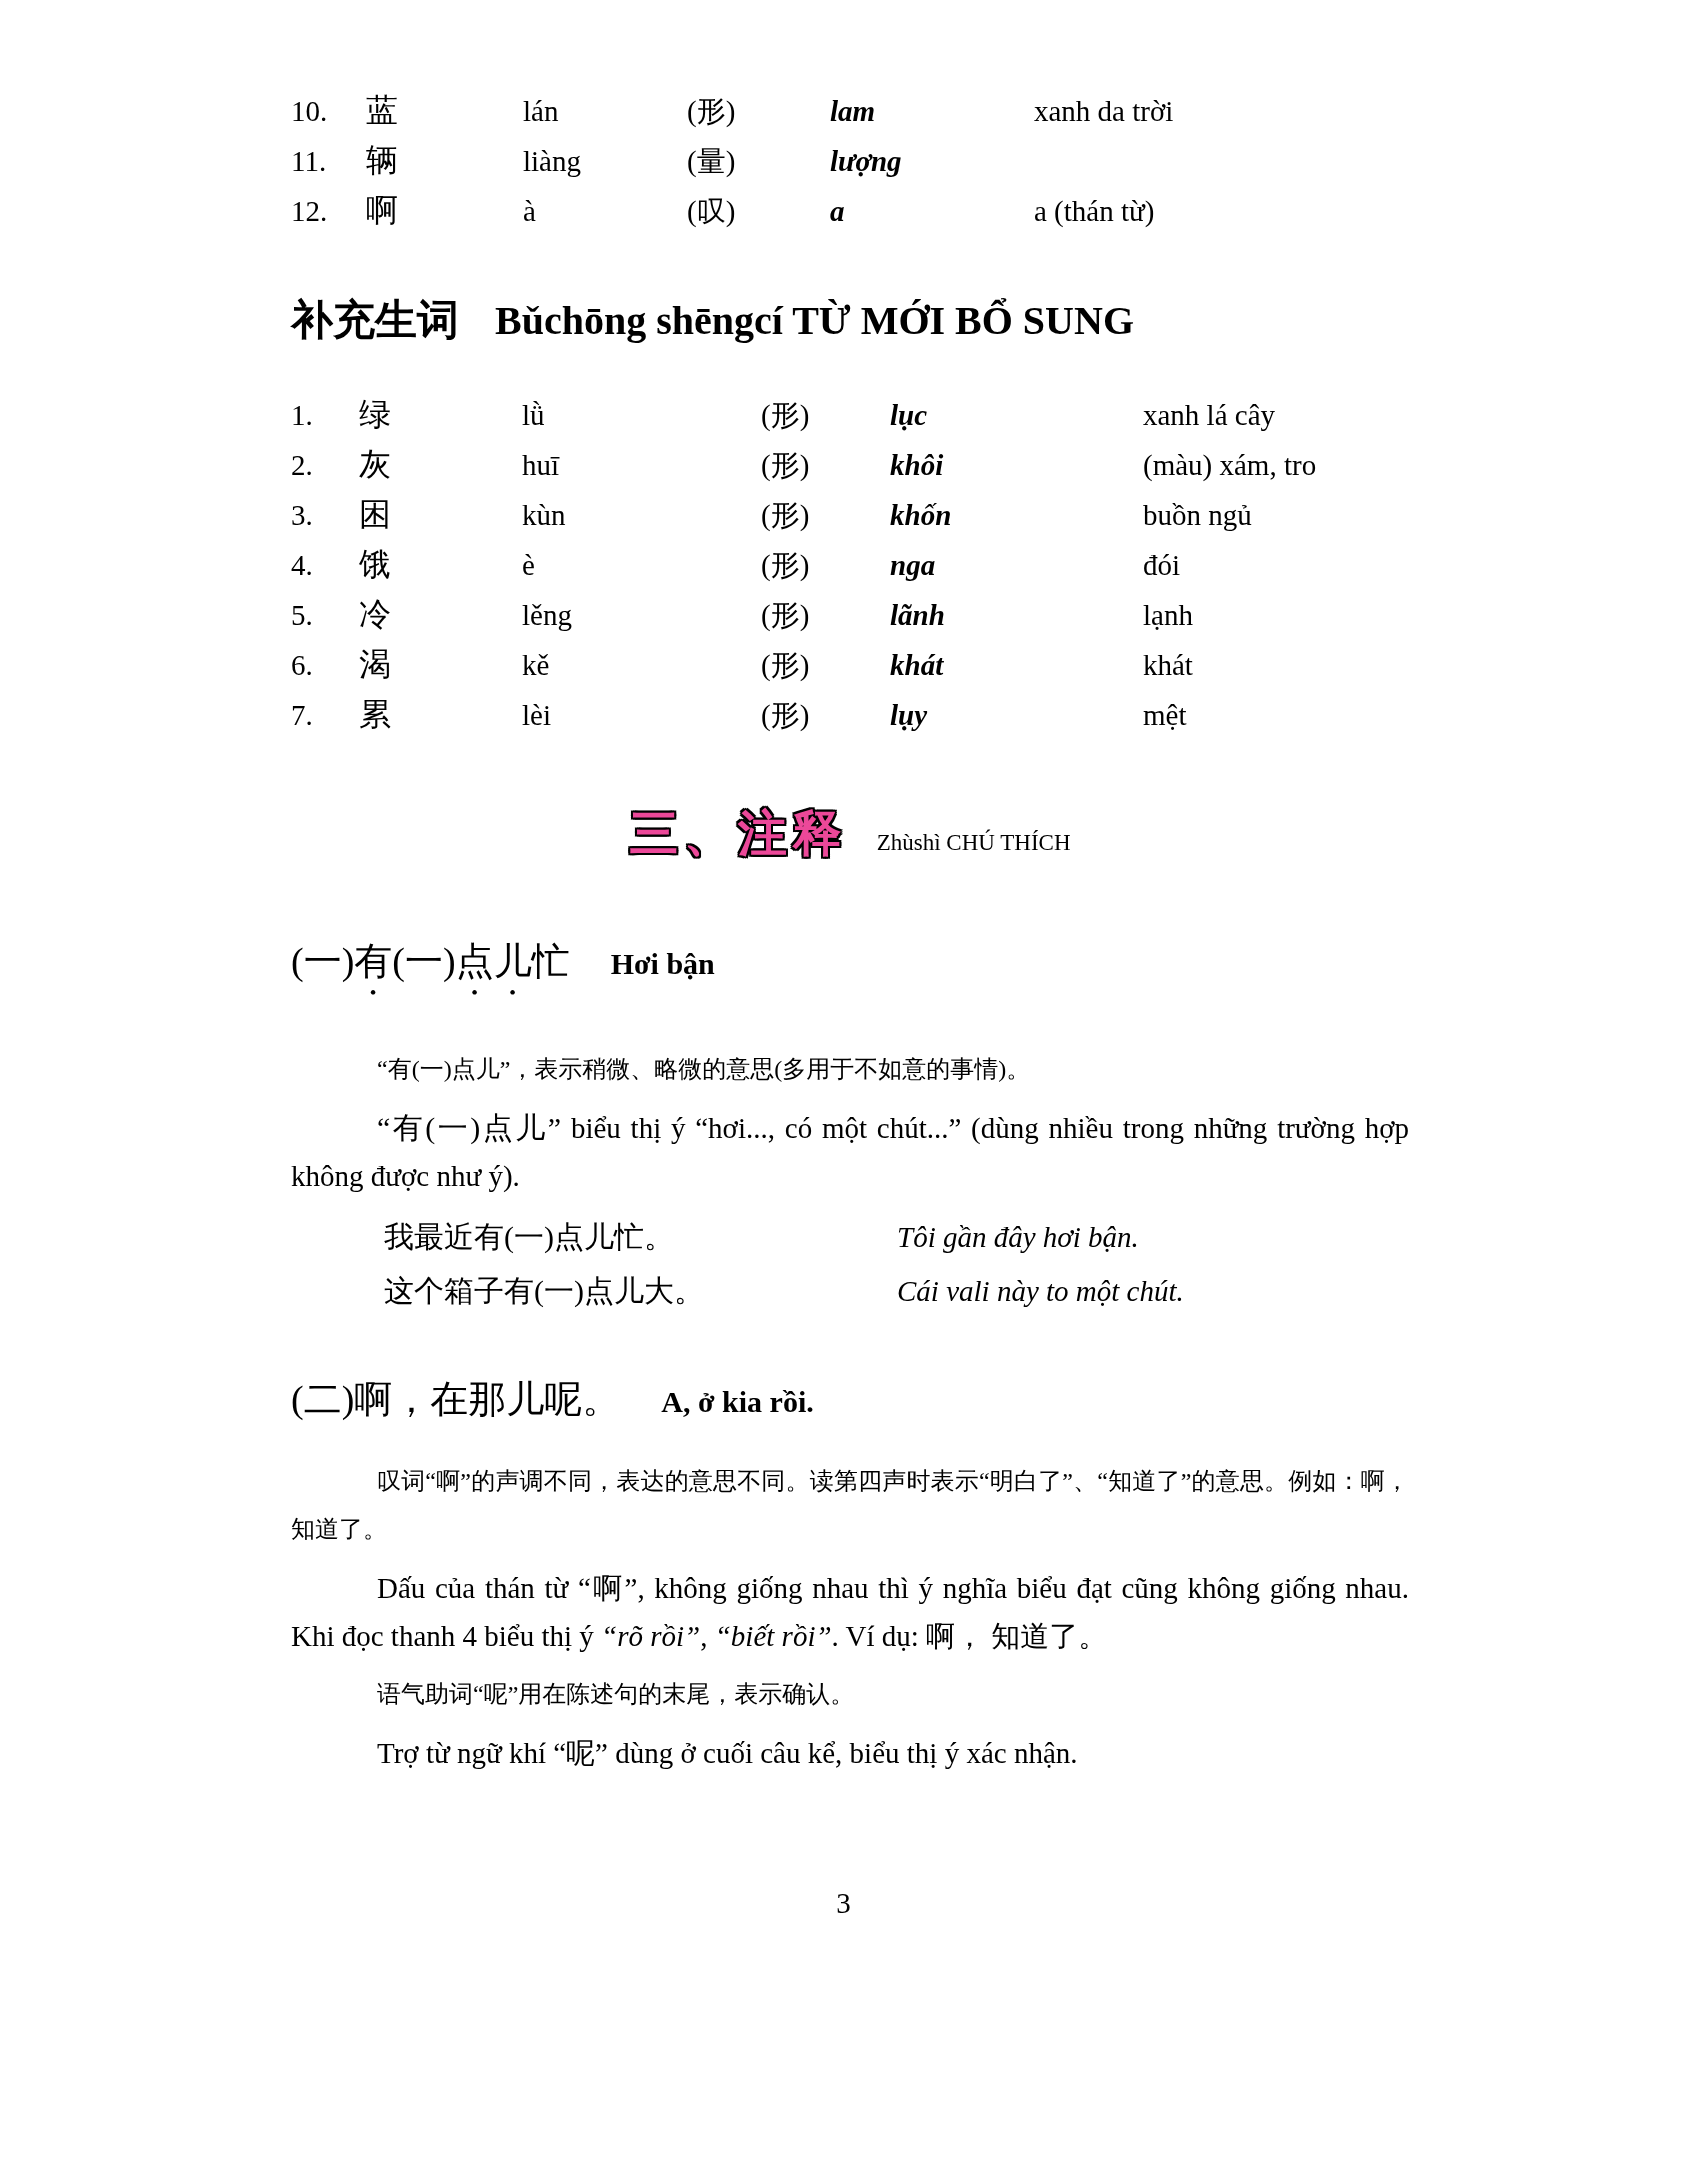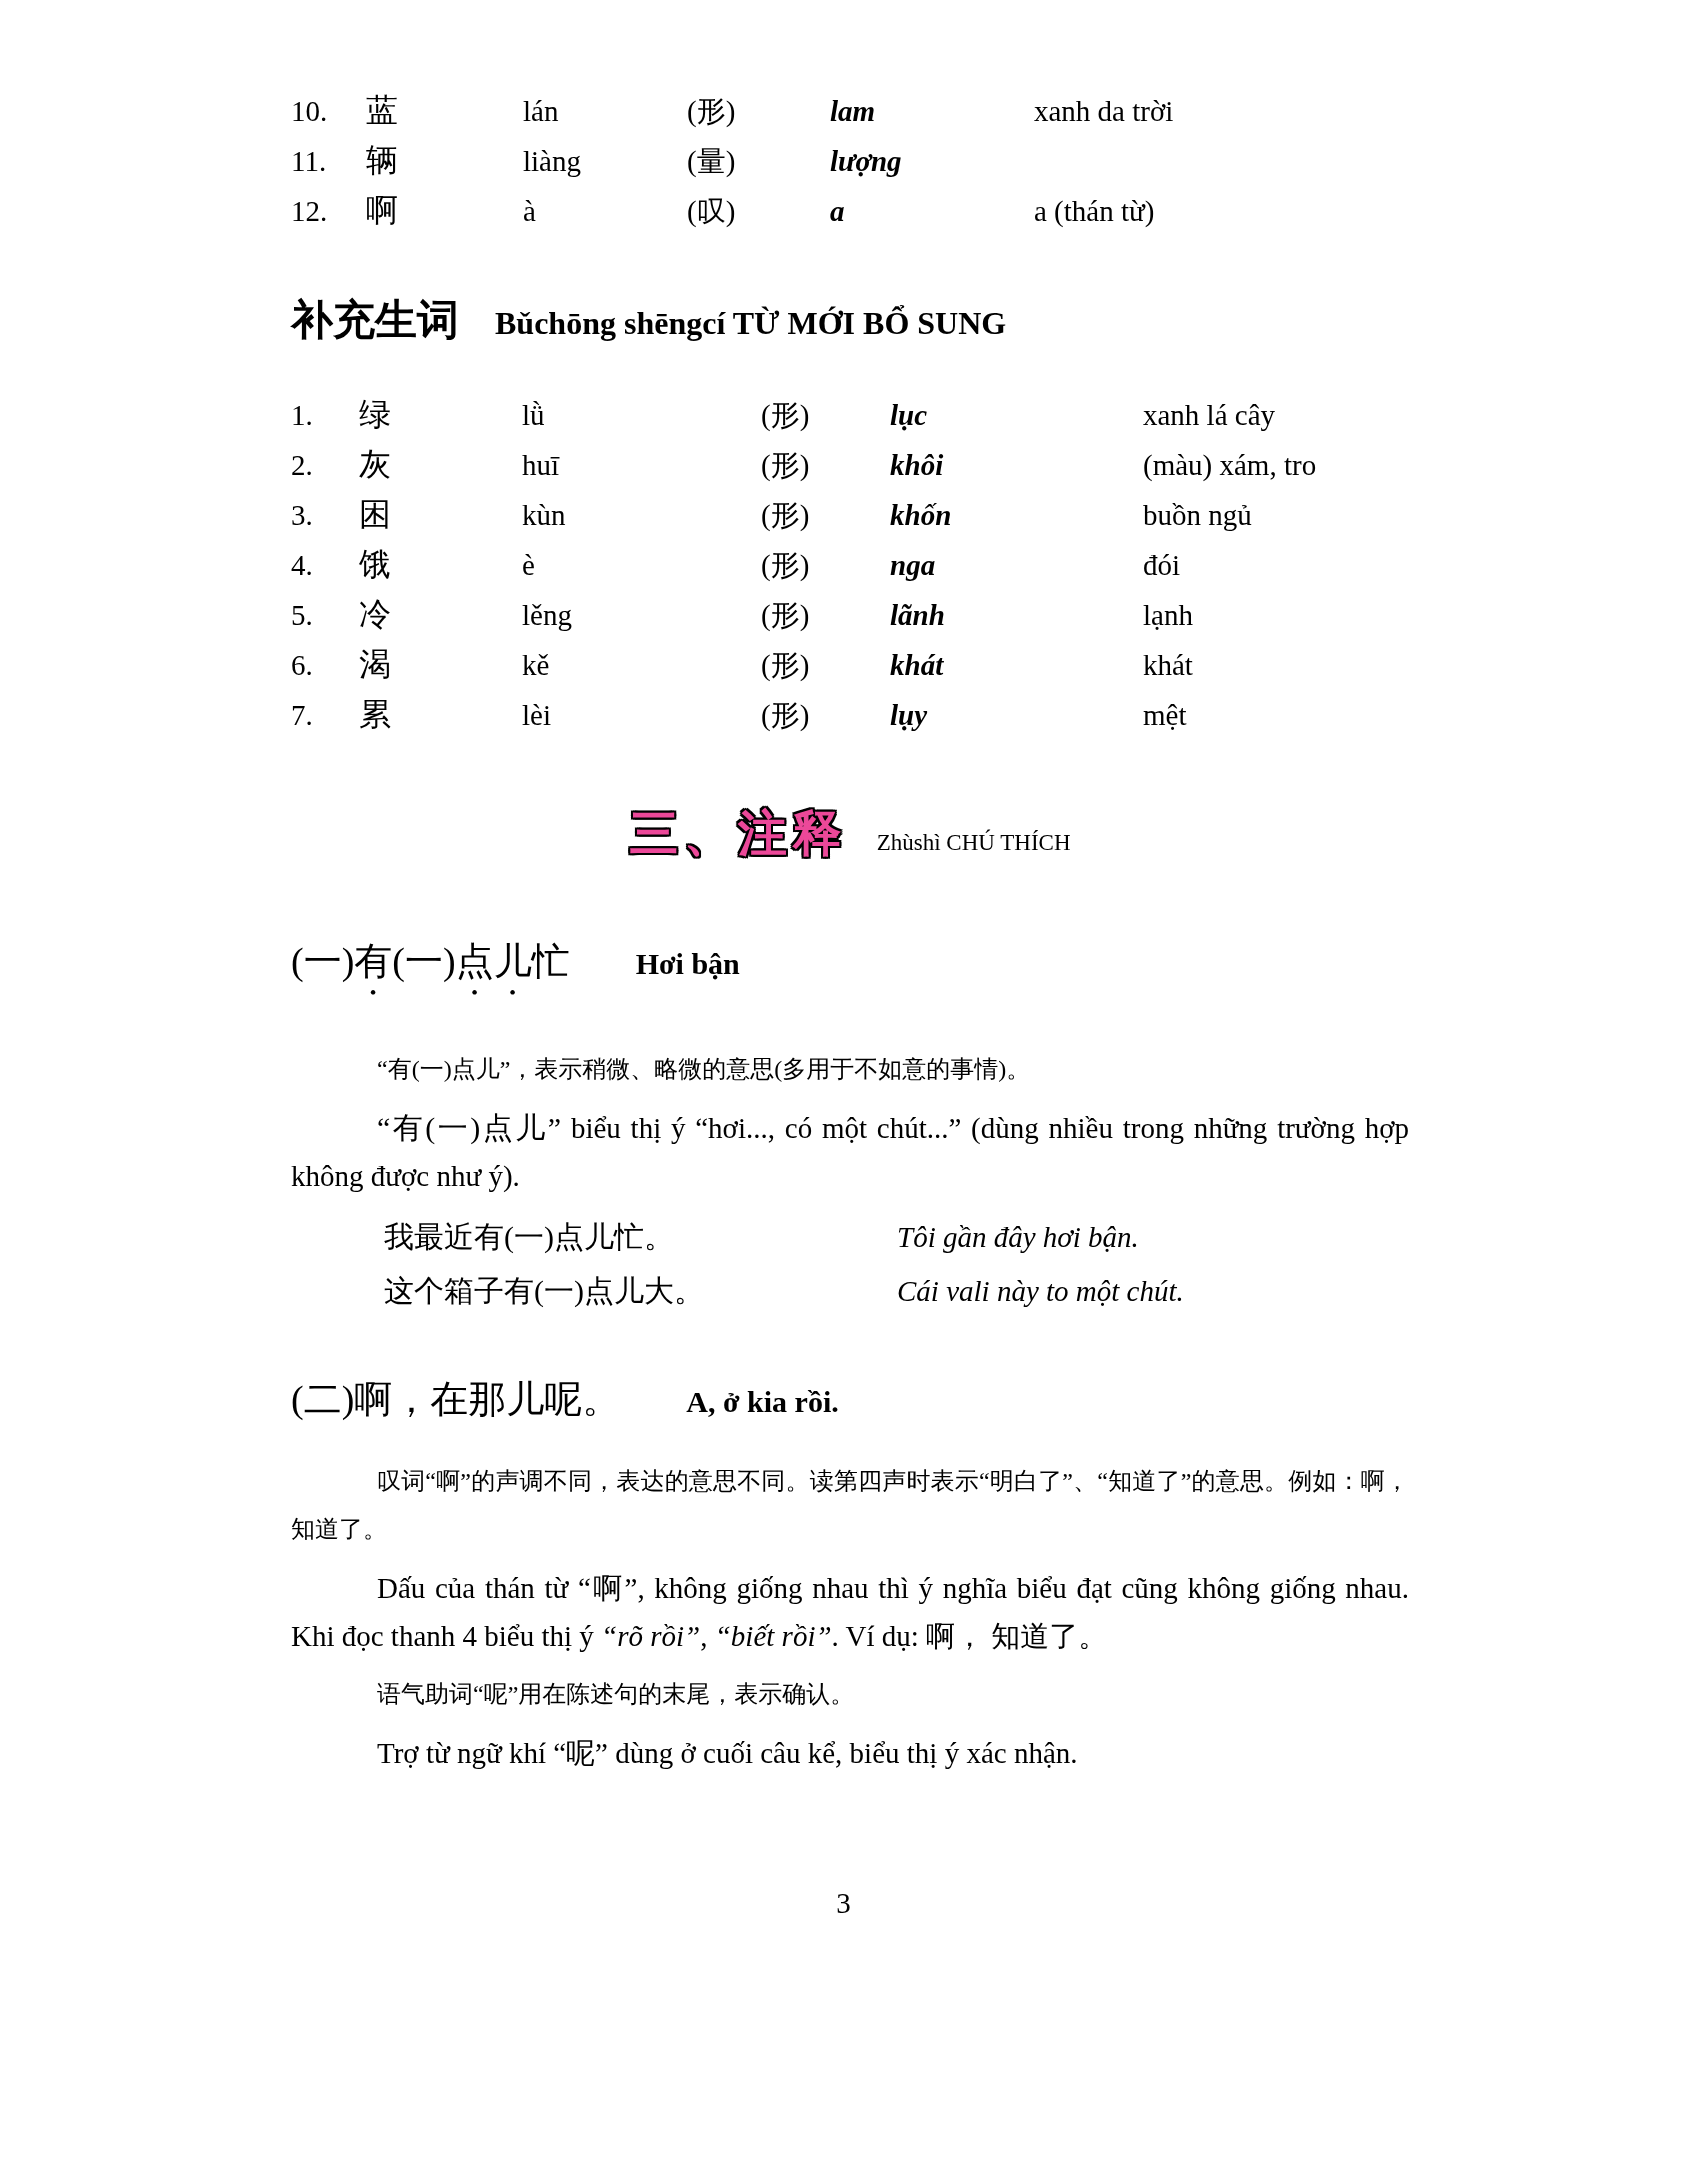--- a/index.html
+++ b/index.html
@@ -15,34 +15,34 @@
   .vrow { display: grid; line-height: 49px; font-size: 29px; align-items: baseline; }
   .main-grid { grid-template-columns: 75px 157px 164px 143px 204px 1fr; }
   .supp-grid { grid-template-columns: 68px 163px 239px 129px 253px 1fr; }
   .hanzi { font-size: 32px; }
   .pos   { font-size: 29px; }
   .hanviet { font-weight: bold; font-style: italic; }
 
   
   .supp-heading { margin: 56px 0 42px; display: flex; align-items: baseline; gap: 36px; }
   .supp-zh { font-size: 42px; font-weight: bold; }
-  .supp-latin { font-size: 32px; font-weight: bold; }
+  .supp-latin { font-size: 40px; font-weight: bold; }
 
   
   .section-heading { margin: 61px 0 69px; display: flex; justify-content: center; align-items: baseline; gap: 30px; }
   .hollow {
     font-size: 49px; font-weight: bold; letter-spacing: 5.3px; color: #ec4899;
     text-shadow:
       -2px -2px 0 #000, 2px -2px 0 #000, -2px 2px 0 #000, 2px 2px 0 #000,
       -2px 0 0 #000, 2px 0 0 #000, 0 -2px 0 #000, 0 2px 0 #000;
   }
   .sec-latin { font-size: 23px; font-weight: normal; text-align: center; }
 
   
-  .note-title { margin: 0 0 42px; display: flex; align-items: baseline; gap: 66px; font-size: 38px; text-align: center; }
+  .note-title { margin: 0 0 42px; display: flex; align-items: baseline; gap: 41px; font-size: 38px; text-align: center; }
   .note-title.second { margin-top: 56px; margin-bottom: 32px; }
   .nt-vi { font-size: 30px; font-weight: bold; }
   .emph {
     -webkit-text-emphasis: filled dot; -webkit-text-emphasis-position: under right;
     text-emphasis: filled dot; text-emphasis-position: under right;
   }
 
   
   .para { font-size: 29px; line-height: 48px; text-align: justify; text-indent: 86px; margin-bottom: 10.6px; }
   .para.zh { font-size: 24px; font-family: Liberation Serif, serif; }

